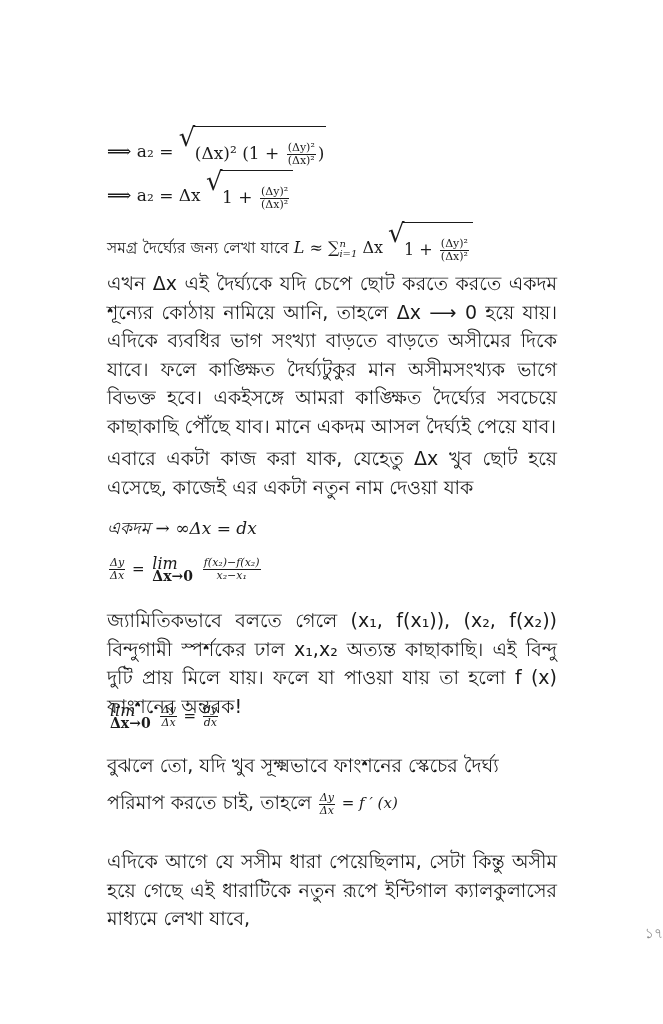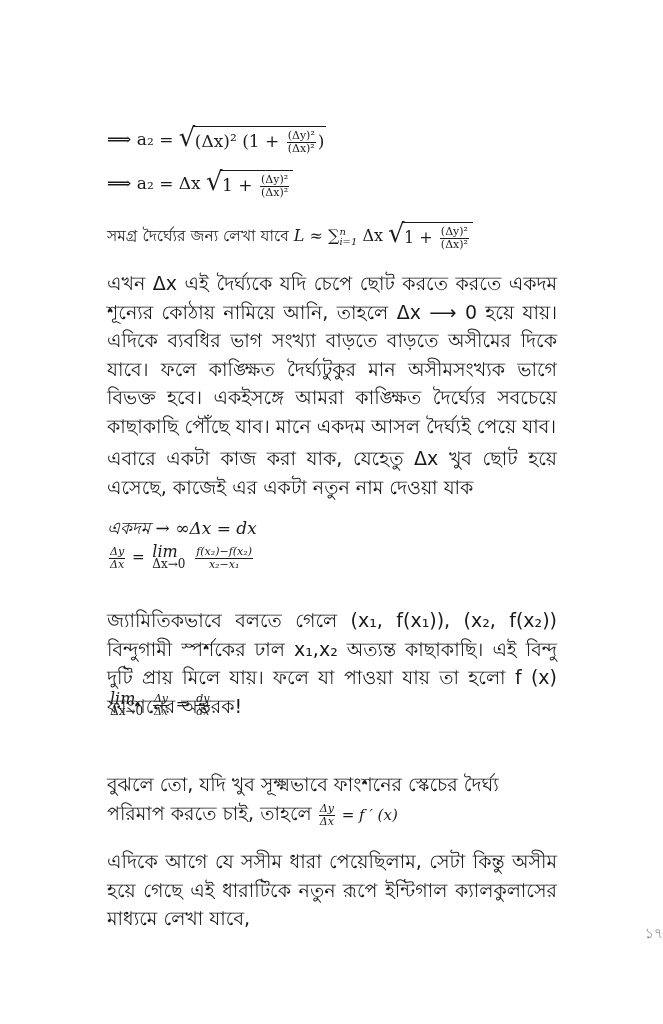--- a/index.html
+++ b/index.html
@@ -3,29 +3,29 @@
 <meta charset="utf-8">
 <style>
   html, body { margin:0; padding:0; background:#ffffff; }
   body { width:663px; height:1024px; position:relative; overflow:hidden;
          font-family:"DejaVu Sans", sans-serif; color:#1a1a1a; }
   .page { position:absolute; left:107px; top:0; width:450px; }
   .blk { position:absolute; left:0; width:450px; }
   .math { font-family:"DejaVu Serif", serif; font-size:17px; white-space:nowrap; }
   .mi { font-style:italic; }
   .para { font-size:19px; line-height:28.5px; text-align:justify; text-align-last:left; }
-  .frac { display:inline-block; vertical-align:middle; text-align:center; font-size:11px; line-height:12px; margin:0 2px; }
+  .frac { display:inline-block; vertical-align:middle; text-align:center; font-size:11px; line-height:12px; margin:12px 2px; }
   .frac > span { display:block; padding:0 1px; }
   .frac > span.num { border-bottom:1px solid #1a1a1a; }
   .sqrt { display:inline-block; position:relative; padding-left:14px; vertical-align:middle; }
   .sqrt::before { content:"√"; position:absolute; left:0; top:-4px; font-size:26px; line-height:30px; }
   .sqrt > .rad { display:inline-block; border-top:1px solid #1a1a1a; padding:3px 2px 0 2px; }
   .lim { display:inline-block; vertical-align:middle; line-height:13px; margin:0 3px; }
   .lim .top { font-style:italic; font-size:16px; display:block; }
-  .lim .bot { font-size:12px; display:block; }
+  .lim .bot { font-size:14px; display:block;font-weight:bold; }
   .pagenum { position:absolute; left:0; width:663px; top:922px; text-align:right; color:#8a8a8a; font-size:14px; }
 </style>
 </head>
 <body>
 
 <div class="page">
 
   <div class="blk math" style="top:126px;">
     <span>⟹ a₂ =</span>
     <span class="sqrt"><span class="rad">
@@ -73,21 +73,21 @@
 
   <div class="blk" style="top:690px;">
     <div class="math" style="margin-top:2px; font-size:15px;">
       <span class="lim"><span class="top">lim</span><span class="bot">Δx→0</span></span>
       <span class="frac mi"><span class="num">Δy</span><span>Δx</span></span>
       <span>=</span>
       <span class="frac mi"><span class="num">dy</span><span>dx</span></span>
     </div>
   </div>
 
-  <div class="blk" style="top:770px;">
+  <div class="blk" style="top:751px;">
     <span class="para" style="display:inline;">বুঝলে তো, যদি খুব সূক্ষ্মভাবে ফাংশনের স্কেচের দৈর্ঘ্য পরিমাপ করতে চাই, তাহলে</span>
     <span class="math" style="font-size:15px;">
       <span class="frac mi"><span class="num">Δy</span><span>Δx</span></span>
       <span class="mi">= f ′  (x)</span>
     </span>
   </div>
 
   <div class="blk para" style="top:847px;">এদিকে আগে যে সসীম ধারা পেয়েছিলাম, সেটা কিন্তু অসীম হয়ে গেছে এই ধারাটিকে নতুন রূপে ইন্টিগাল ক্যালকুলাসের মাধ্যমে লেখা যাবে,</div>
 </div>
 

